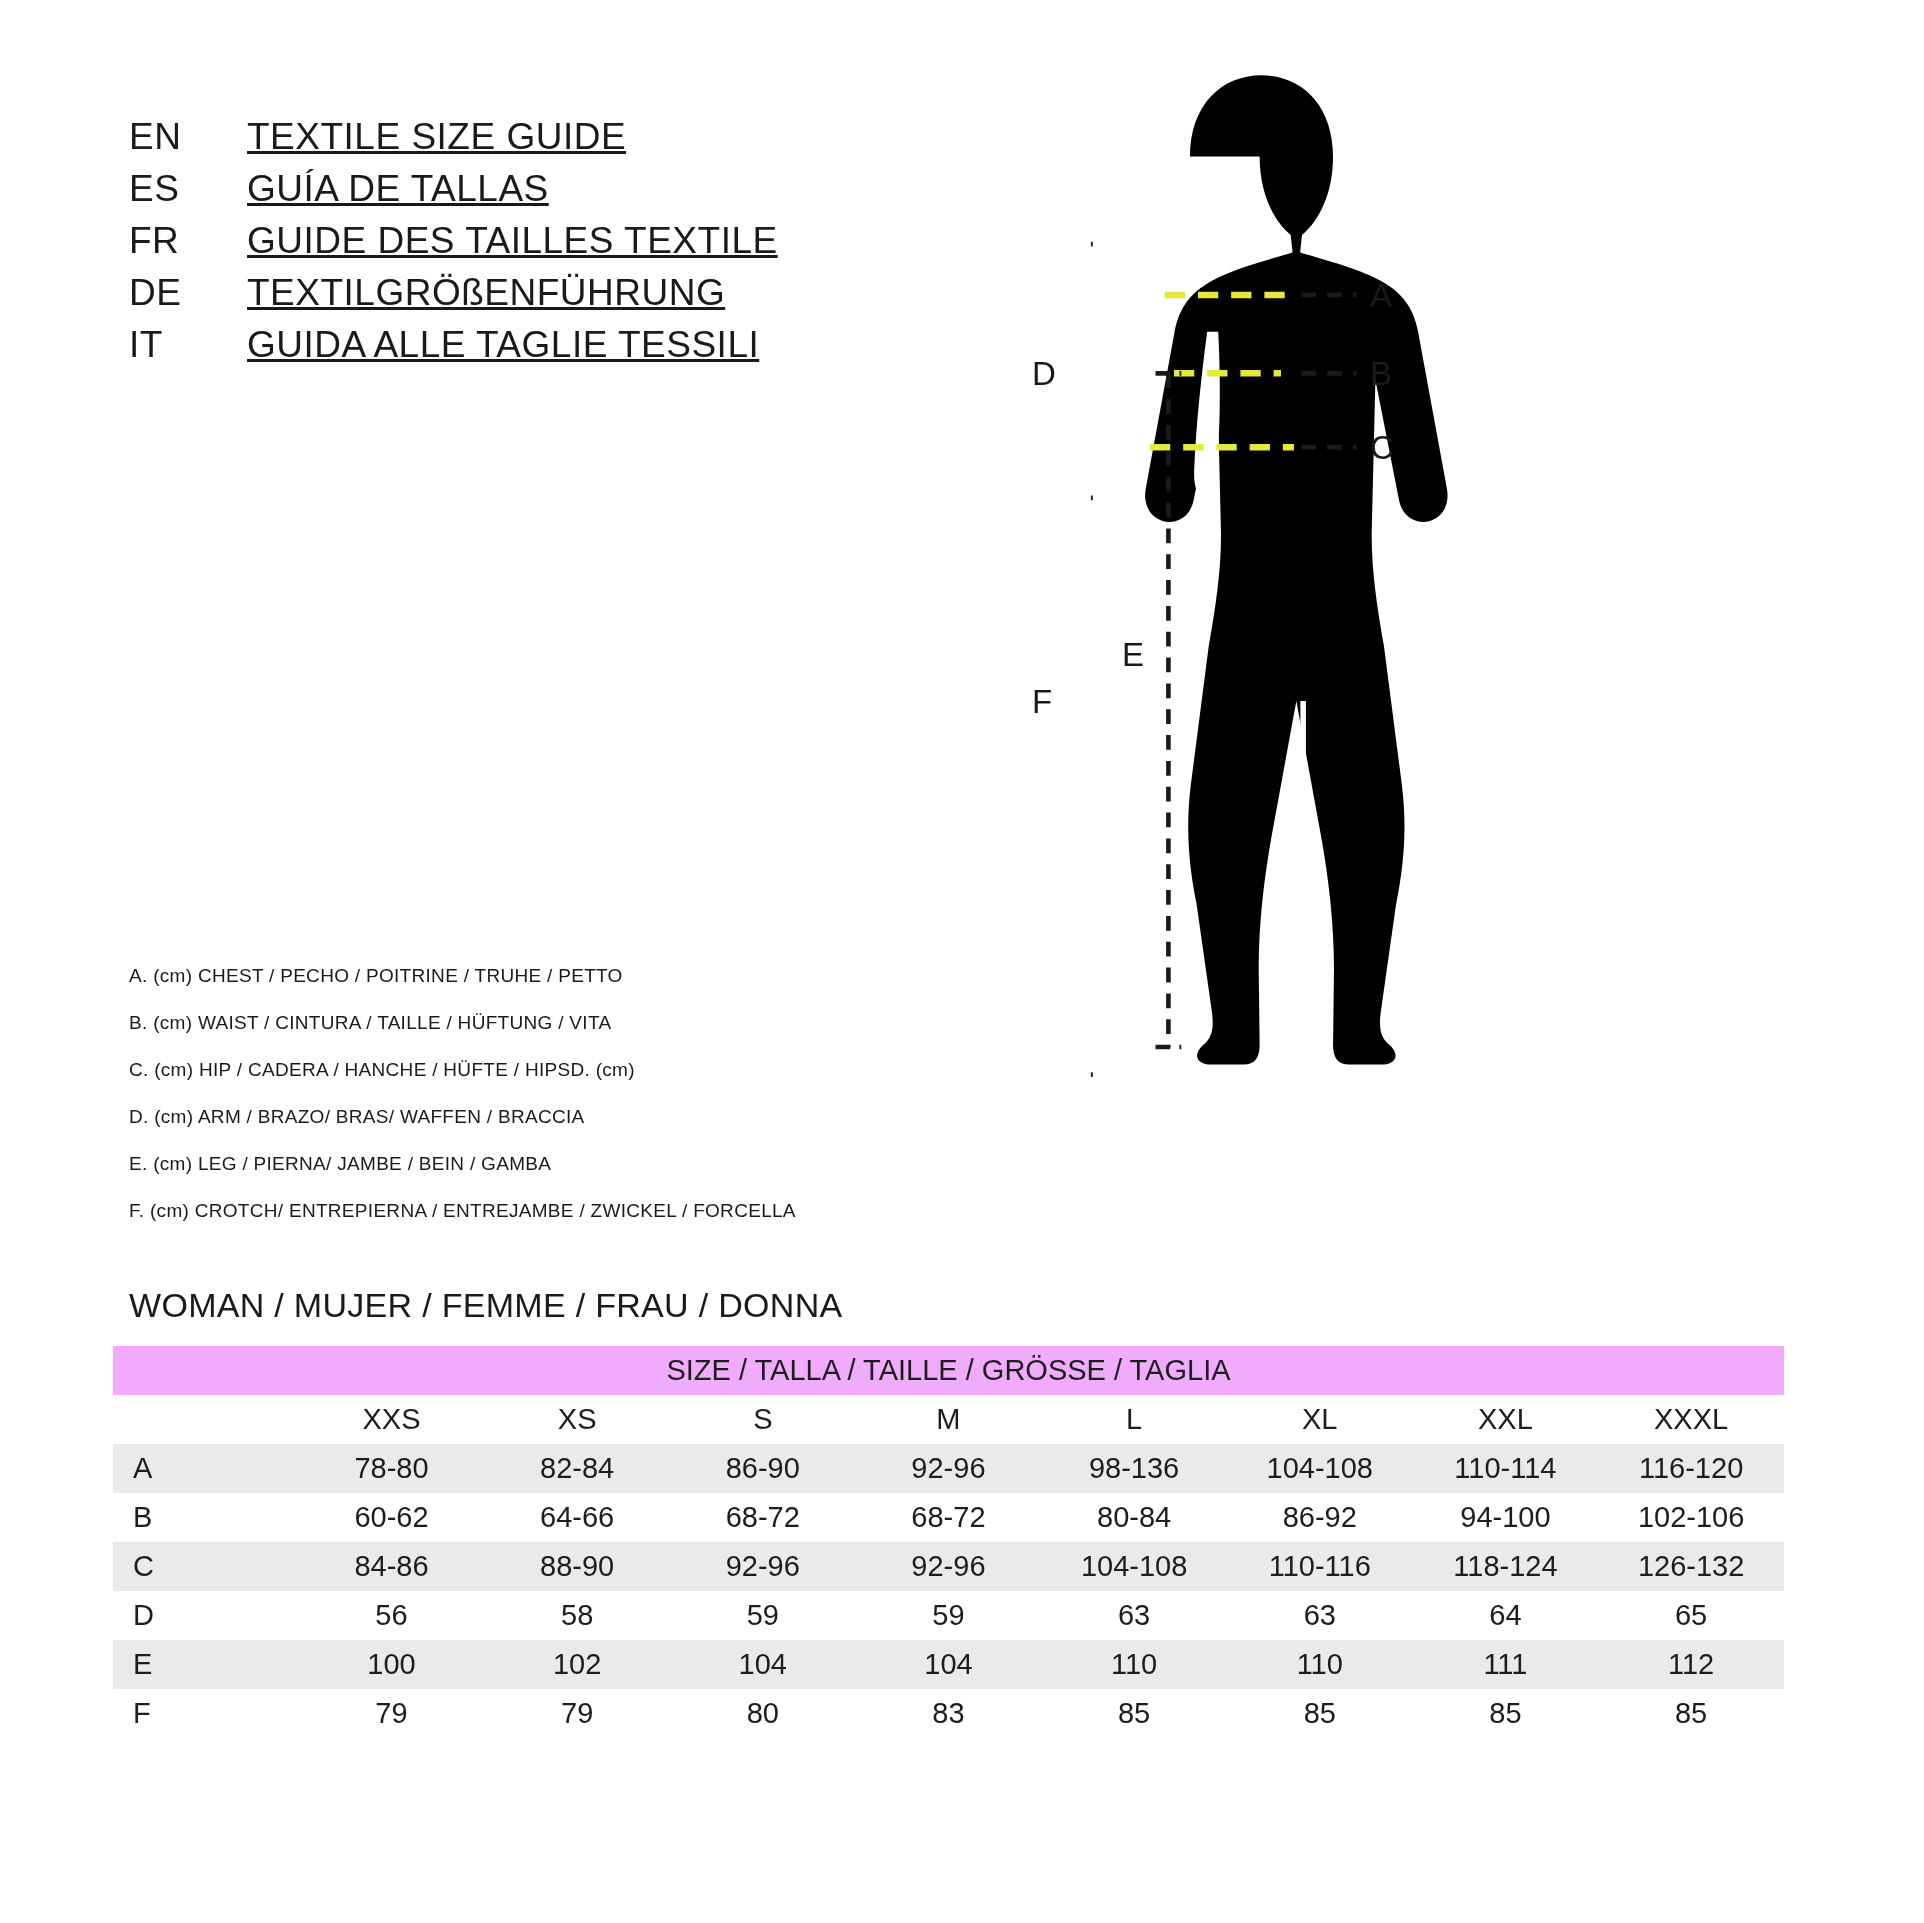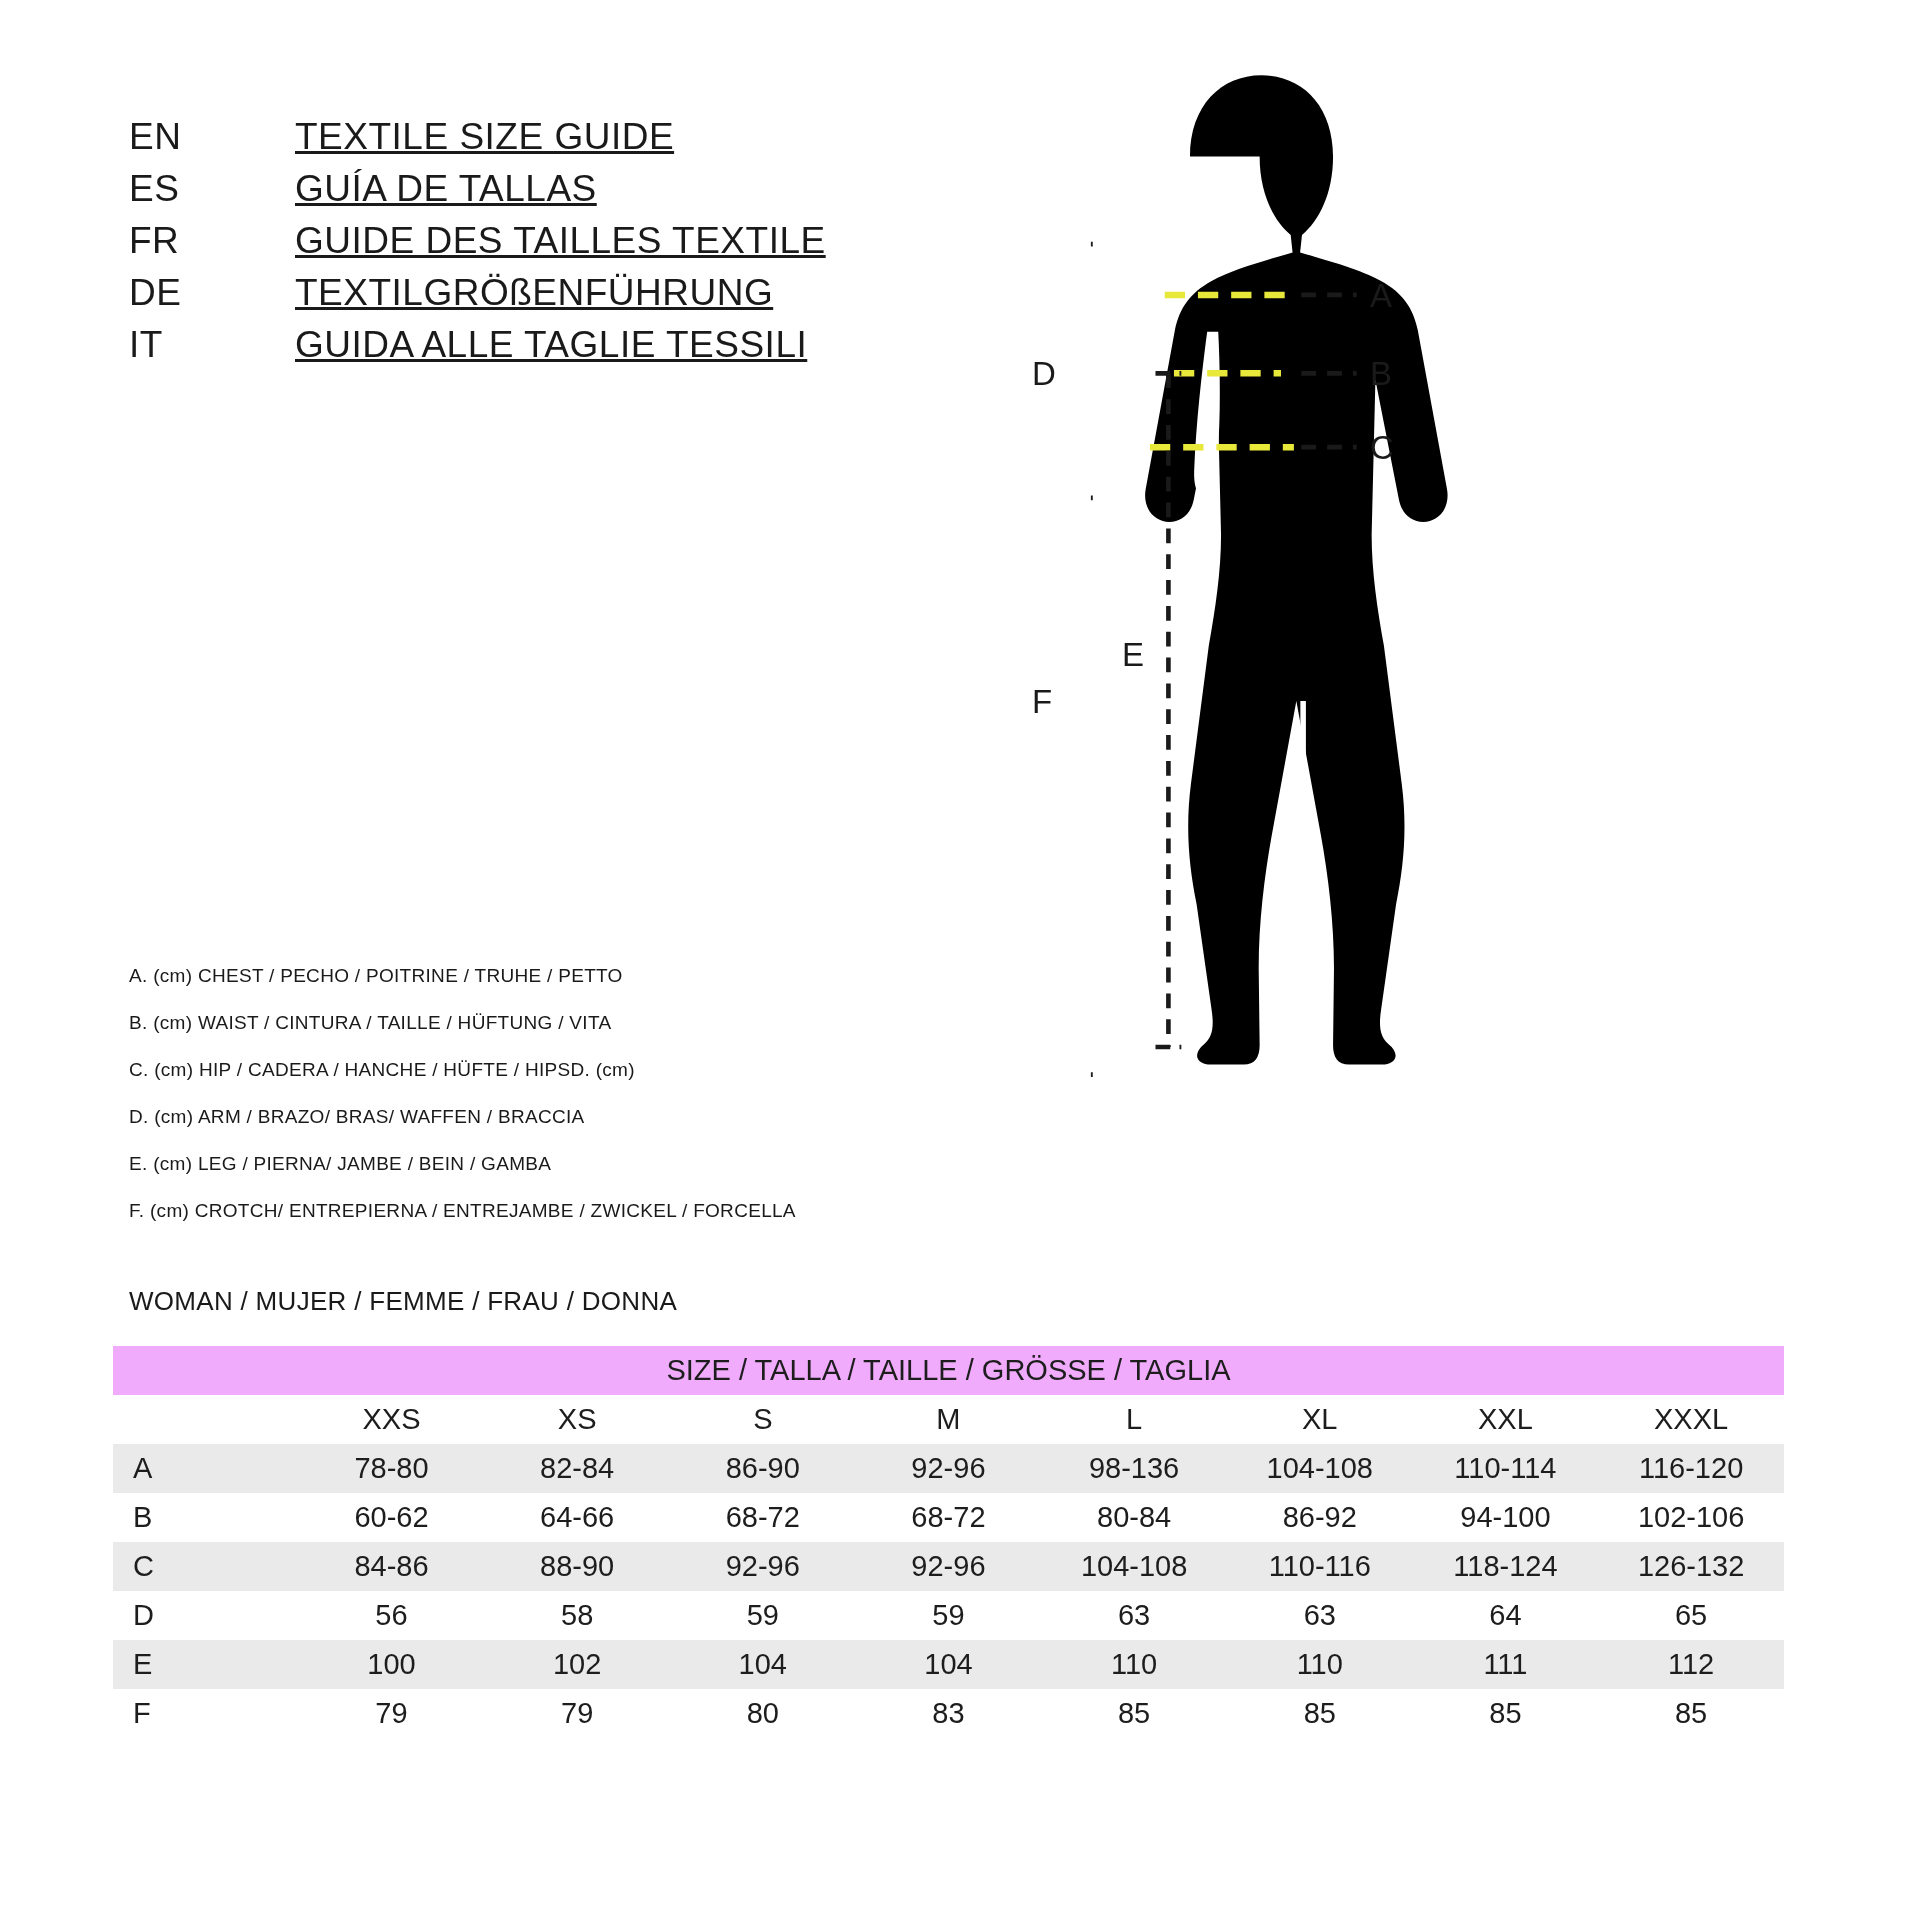--- a/index.html
+++ b/index.html
@@ -19,21 +19,20 @@
   
   .lang-block {
     position: absolute;
     left: 129px;
     top: 116px;
   }
   .lang-row {
     display: flex;
     align-items: baseline;
     height: 52px;
-    gap: 48px;
   }
   .lang-code {
     width: 118px;
     font-size: 37px;
     letter-spacing: 0.5px;
   }
   .lang-text {
     font-size: 37px;
     letter-spacing: 0.5px;
     text-decoration: underline;
@@ -49,21 +48,21 @@
     font-size: 19px;
     line-height: 47px;
     letter-spacing: 0.3px;
     white-space: nowrap;
   }
 
   .section-label {
     position: absolute;
     left: 129px;
     top: 1286px;
-    font-size: 26px;
+    font-size: 34px;
     letter-spacing: 0.3px;
   }
 
   
   .table-wrap {
     position: absolute;
     left: 113px;
     top: 1346px;
     width: 1671px;
   }

